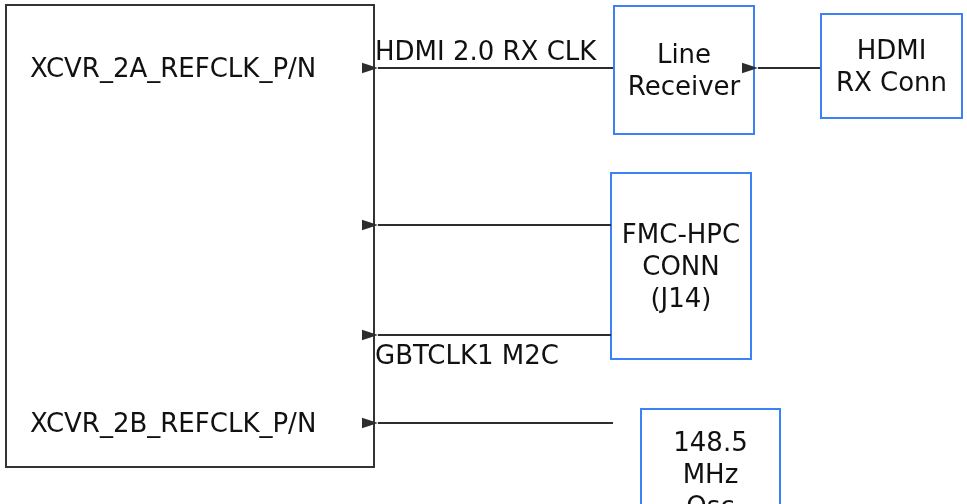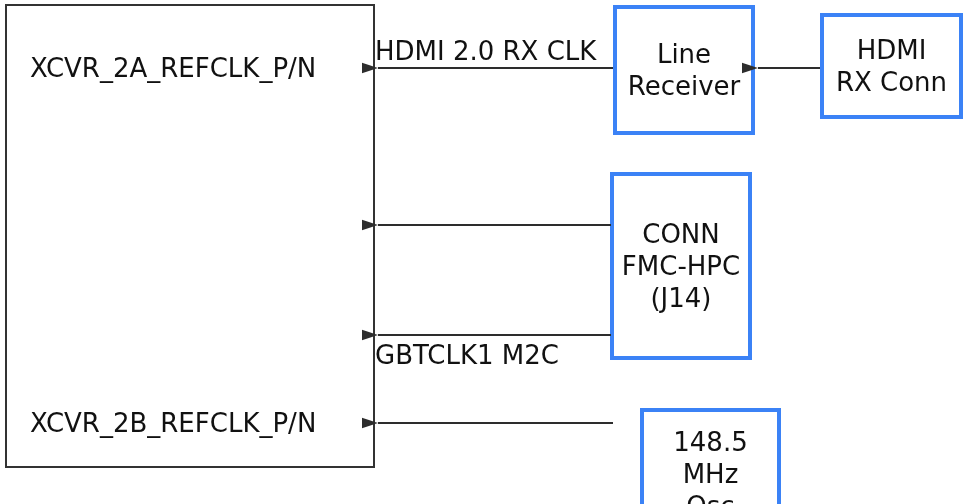--- a/index.html
+++ b/index.html
@@ -11,21 +11,21 @@
     position: relative;
     width: 967px;
     height: 504px;
     background: #ffffff;
     font-family: "DejaVu Sans", "Liberation Sans", sans-serif;
     color: #111111;
     overflow: hidden;
   }
   .box {
     position: absolute;
-    border: 4px solid #3b82f6;
+    border: 2px solid #3b82f6;
     background: #ffffff;
     box-sizing: border-box;
     display: flex;
     flex-direction: column;
     align-items: center;
     justify-content: center;
     text-align: center;
     font-size: 26px;
     line-height: 32px;
   }
@@ -96,22 +96,22 @@
     <span class="block-line">Line</span>
     <span class="block-line">Receiver</span>
   </div>
 
   <div class="box box-hdmi-rx-conn">
     <span class="block-line">HDMI</span>
     <span class="block-line">RX Conn</span>
   </div>
 
   <div class="box box-fmc-hpc">
+    <span class="block-line">FMC-HPC</span>
     <span class="block-line">CONN</span>
-    <span class="block-line">FMC-HPC</span>
     <span class="block-line">(J14)</span>
   </div>
 
   <div class="box box-osc">
     <span class="block-line">148.5 MHz</span>
     <span class="block-line">Osc</span>
   </div>
 
   <div class="signal-label sig-hdmi">HDMI 2.0 RX CLK</div>
   <div class="signal-label sig-gbt1">GBTCLK1 M2C</div>

